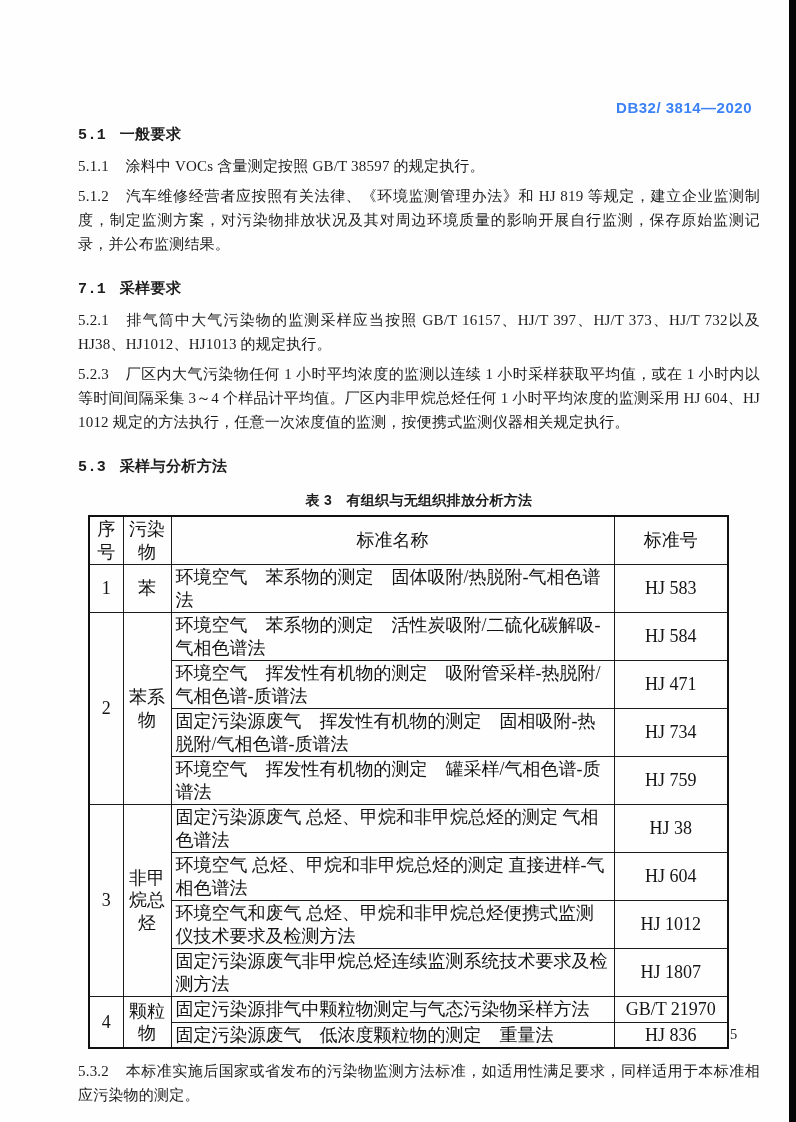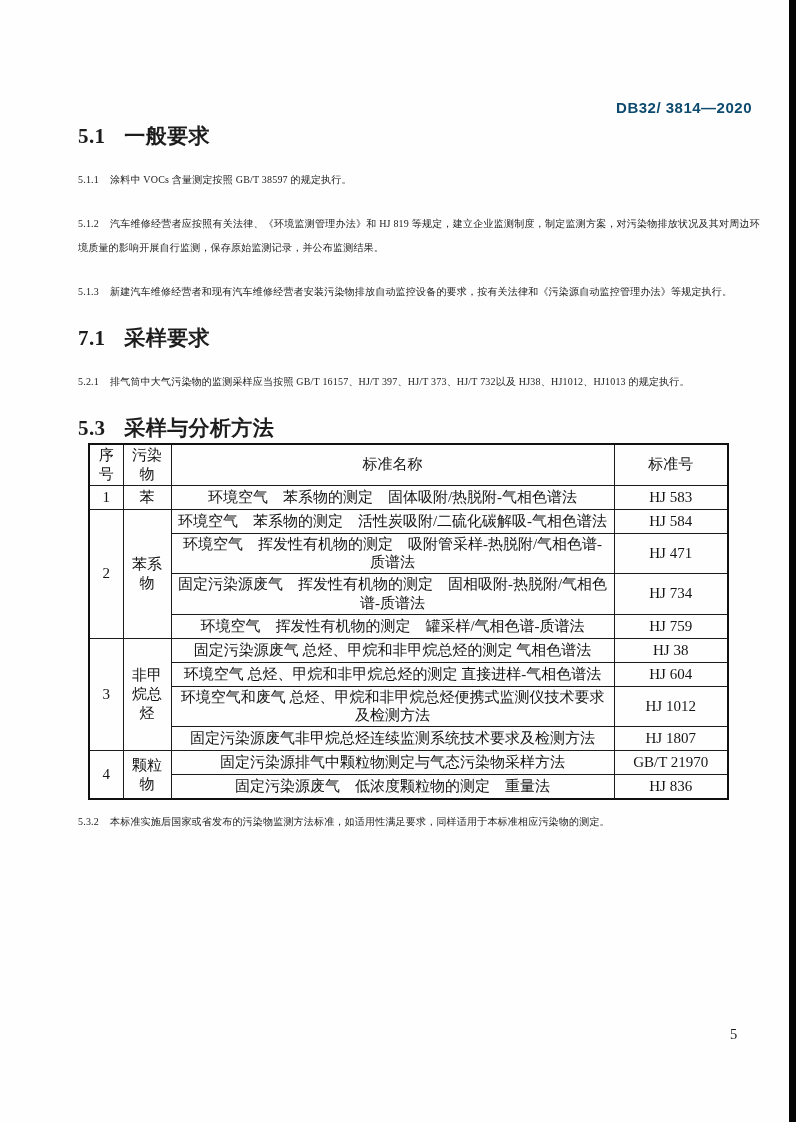--- a/index.html
+++ b/index.html
@@ -4,77 +4,78 @@
 <style>
   html,body{margin:0;padding:0;background:#ffffff;}
   .page{
     position:relative;width:796px;height:1122px;background:#fefefe;overflow:hidden;
     font-family:"Liberation Serif","DejaVu Serif",serif;color:#1c1c1c;
   }
   .edge-bar{position:absolute;top:0;right:0;width:7px;height:1122px;background:#050505;}
   .std-code{
     position:absolute;top:99px;right:44px;
     font-family:"Liberation Sans","DejaVu Sans",sans-serif;
-    font-weight:bold;font-size:15px;letter-spacing:0.5px;color:#0c4a6e;margin-left:12px;
+    font-weight:bold;font-size:15px;letter-spacing:0.5px;color:#3b82f6;margin-left:12px;
   }
   .content{position:absolute;left:78px;top:124px;width:682px;}
   .sec-heading{
-    font-family:Liberation Serif, serif;
-    font-weight:bold;font-size:21px;line-height:24px;margin:22px 0 0;letter-spacing:0.4px;
+    font-family:Liberation Mono, monospace;
+    font-weight:bold;font-size:15px;line-height:24px;margin:22px 0 0;letter-spacing:0.4px;
   }
   .sec-heading:first-child{margin-top:0;}
-  .clause{font-size:10px;line-height:24px;margin:20px 0 0;text-align:justify;letter-spacing:0.2px;}
+  .clause{font-size:15px;line-height:24px;margin:6px 0 0;text-align:justify;letter-spacing:0.2px;}
   .num{margin-right:1.1em;white-space:pre;}
   .sec-heading .num{margin-right:0.9em;}
   .tbl-caption{
     font-family:"Liberation Sans","DejaVu Sans",sans-serif;
     font-weight:bold;font-size:14px;line-height:24px;margin:8px 0 0;text-align:center;letter-spacing:0.3px;
   }
   table.methods{
     border-collapse:collapse;table-layout:fixed;width:639px;margin:3px 0 0 10px;
-    font-size:15px;color:#141414;border:2px solid #111111;
+    font-size:18px;color:#141414;border:2px solid #111111;
   }
   table.methods th,table.methods td{
     border:1px solid #1b1b1b;height:21px;line-height:1.25;padding:1px 4px;
     font-weight:normal;overflow:hidden;
   }
   table.methods th{height:23px;text-align:center;}
   td.c-seq,td.c-pol,td.c-code{text-align:center;padding:1px 2px;}
-  td.c-name{text-align:center;padding-left:7px;}
+  td.c-name{text-align:left;padding-left:7px;}
   .page-num{position:absolute;top:1026px;left:730px;font-size:14.5px;color:#1c1c1c;}
 </style>
 </head>
 <body>
 
 <div class="page">
 
   <div class="edge-bar"></div>
 
   <div class="std-code">DB32/ 3814—2020</div>
 
   <div class="content">
 
     <h2 class="sec-heading"><span class="num">5.1</span><span>一般要求</span></h2>
 
     <p class="clause"><span class="num">5.1.1</span><span>涂料中 VOCs 含量测定按照 GB/T 38597 的规定执行。</span></p>
 
     <p class="clause"><span class="num">5.1.2</span><span>汽车维修经营者应按照有关法律、《环境监测管理办法》和 HJ 819 等规定，建立企业监测制度，制定监测方案，对污染物排放状况及其对周边环境质量的影响开展自行监测，保存原始监测记录，并公布监测结果。</span></p>
 
-    <p class="clause"><span class="num">5.1.3</span><span>新建汽车维修经营者和现有汽车维修经营者安装污染物排放自动监控设备的要求，按有关法律和《污染源自动监控管理办法》等规定执行。</span></p>
 
 
     <h2 class="sec-heading"><span class="num">7.1</span><span>采样要求</span></h2>
 
     <p class="clause"><span class="num">5.2.1</span><span>排气筒中大气污染物的监测采样应当按照 GB/T 16157、HJ/T 397、HJ/T 373、HJ/T 732以及 HJ38、HJ1012、HJ1013 的规定执行。</span></p>
 
 
+    <p class="clause"><span class="num">5.2.3</span><span>厂区内大气污染物任何 1 小时平均浓度的监测以连续 1 小时采样获取平均值，或在 1 小时内以等时间间隔采集 3～4 个样品计平均值。厂区内非甲烷总烃任何 1 小时平均浓度的监测采用 HJ 604、HJ 1012 规定的方法执行，任意一次浓度值的监测，按便携式监测仪器相关规定执行。</span></p>
 
     <h2 class="sec-heading"><span class="num">5.3</span><span>采样与分析方法</span></h2>
 
 
+    <div class="tbl-caption">表 3　有组织与无组织排放分析方法</div>
 
     <table class="methods">
       <colgroup>
         <col style="width:34px">
           <col style="width:48px">
           <col style="width:443px">
           <col style="width:114px">
       </colgroup>
       <tbody>
           <tr>

